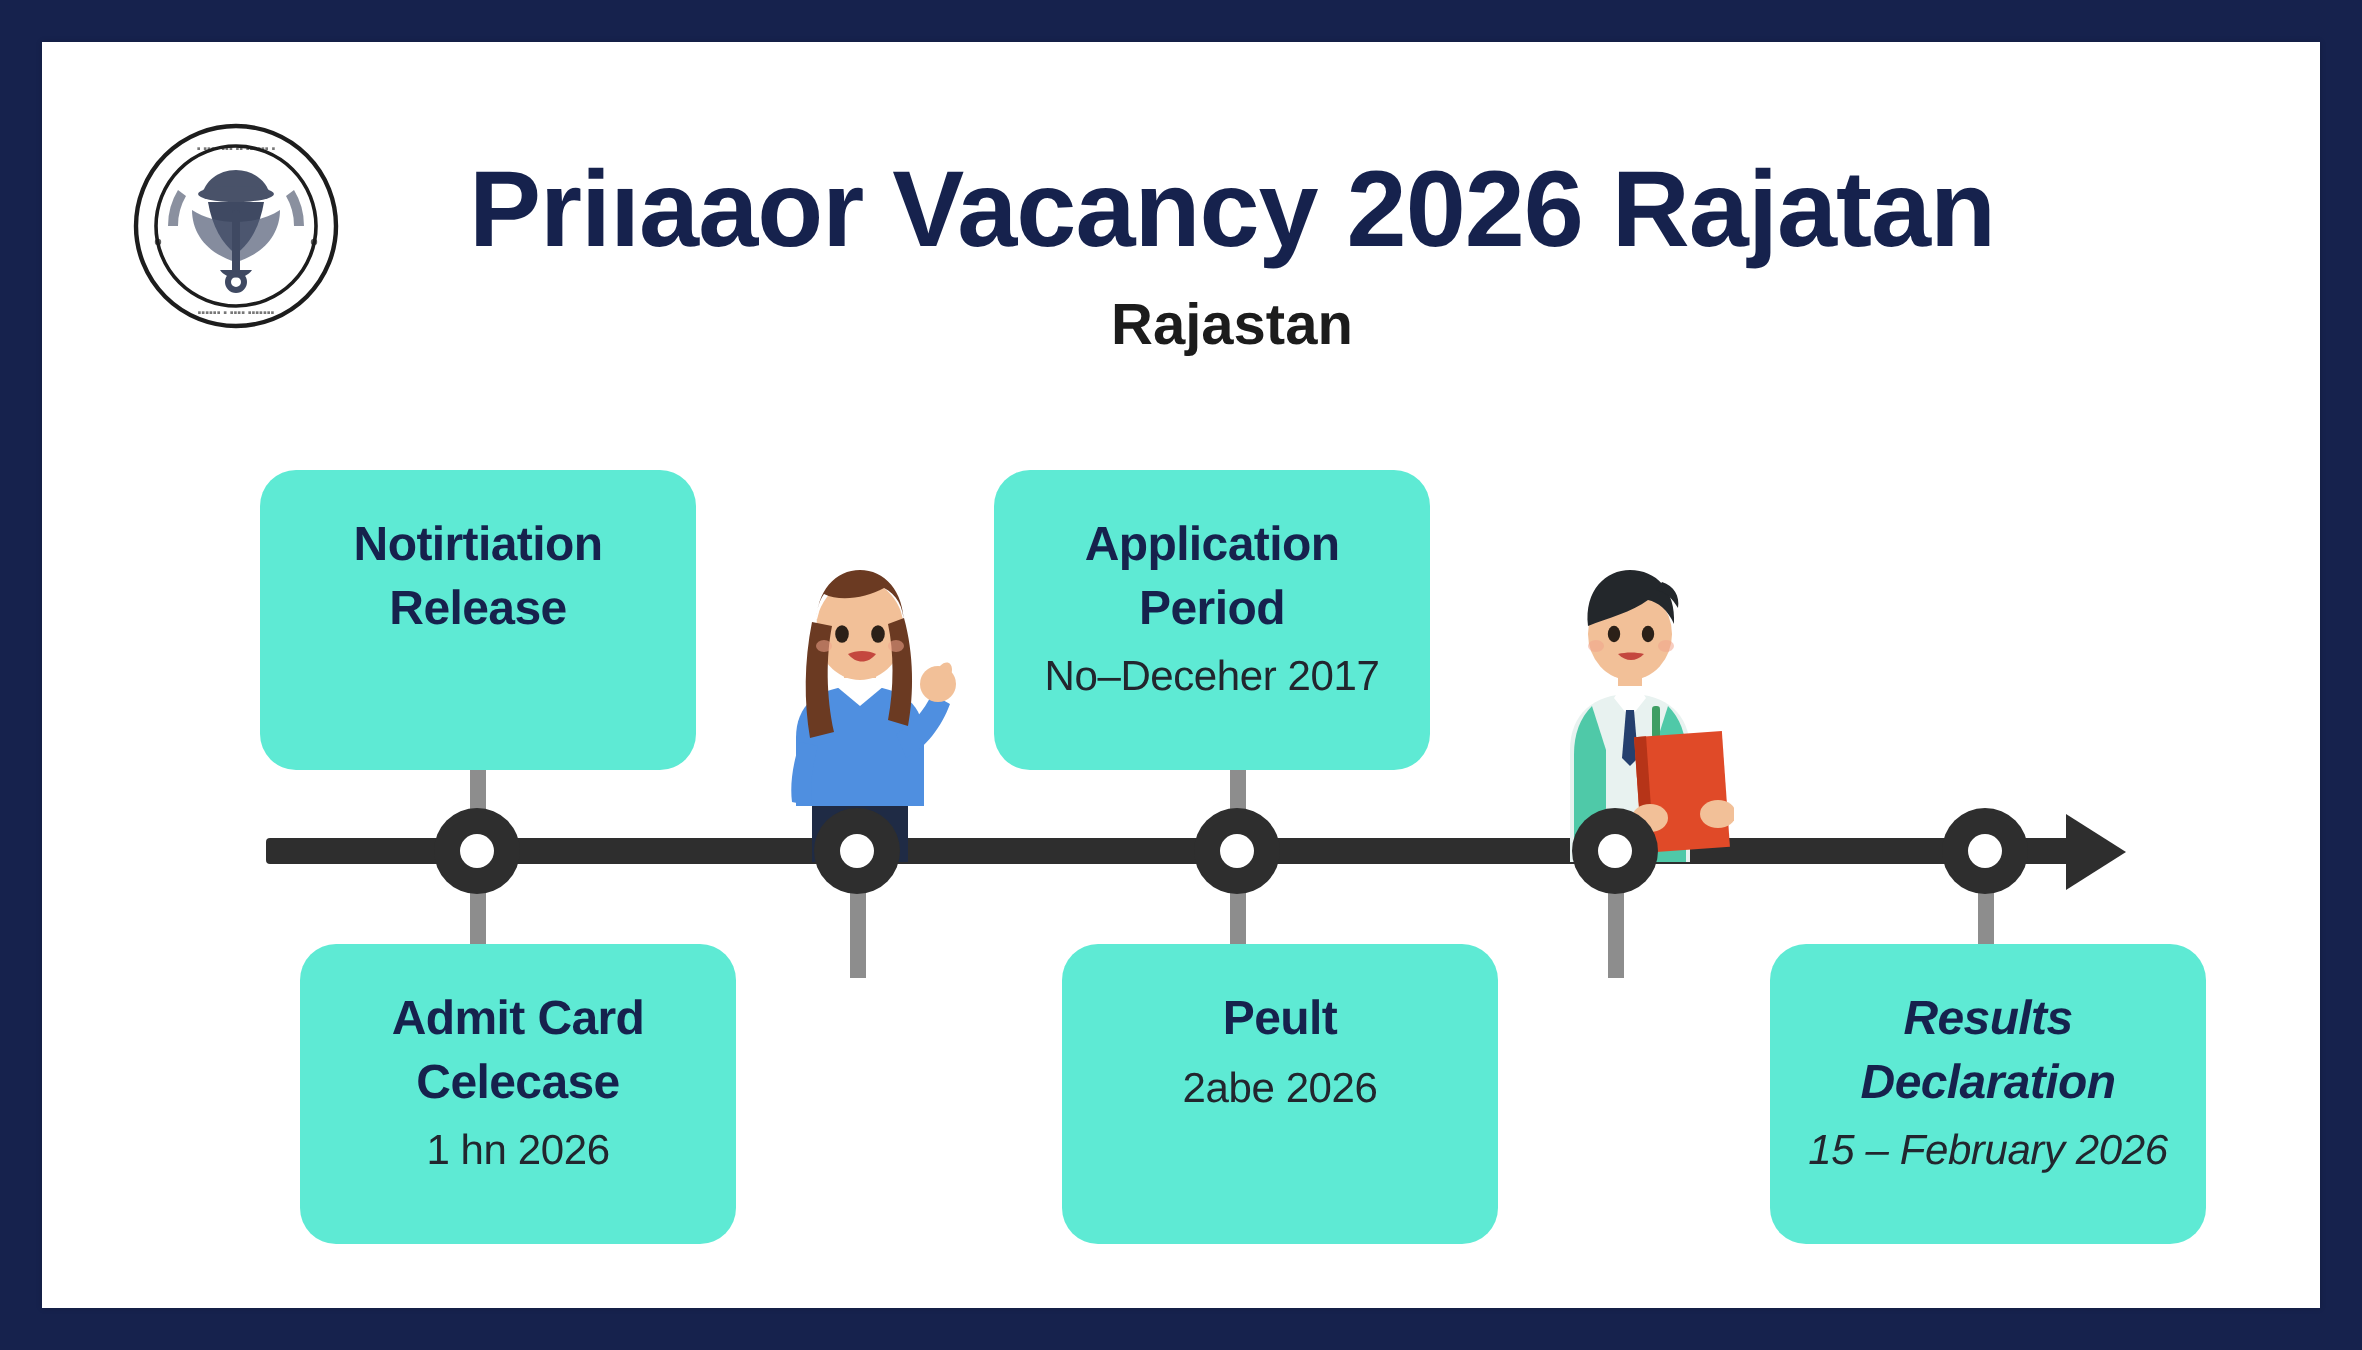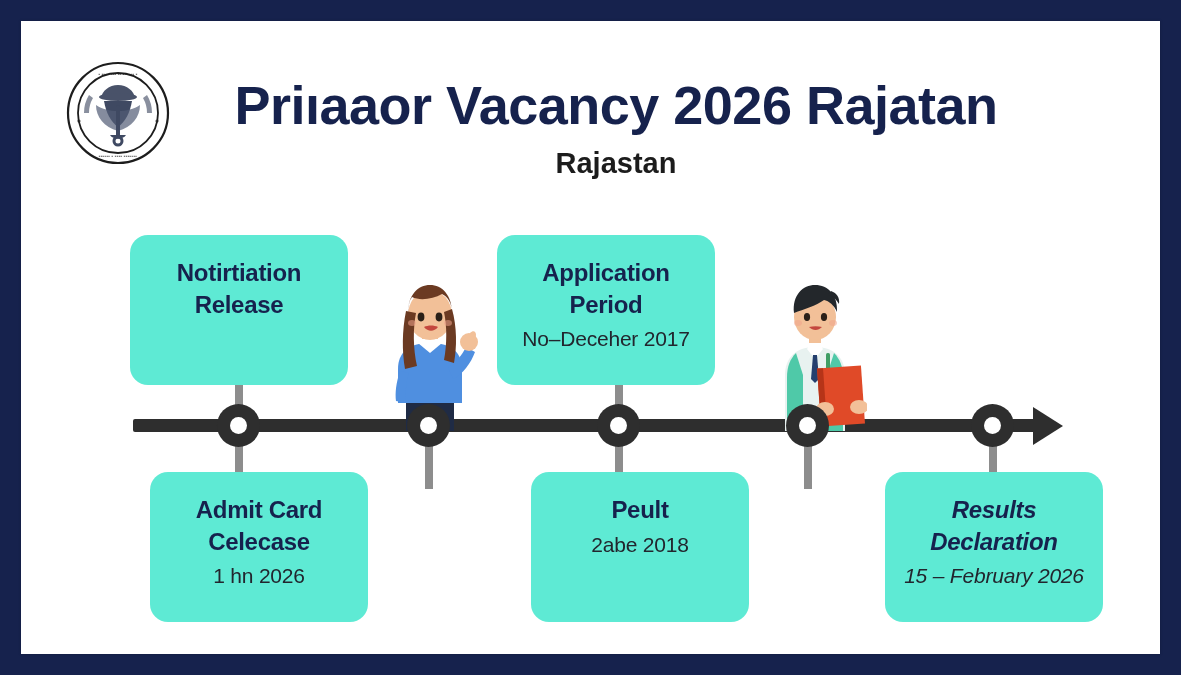--- a/index.html
+++ b/index.html
@@ -258,21 +258,21 @@
       <div class="card-date">No–Deceher 2017</div>
     </div>
 
     <div class="card bottom" style="left:109px;margin-left:20px;">
       <div class="card-title">Admit Card Celecase</div>
       <div class="card-date">1 hn 2026</div>
     </div>
 
     <div class="card bottom" style="left:490px;margin-left:20px;">
       <div class="card-title">Peult</div>
-      <div class="card-date">2abe 2018</div>
+      <div class="card-date">2abe 2026</div>
     </div>
 
     <div class="card bottom" style="left:864px;font-style:italic;">
       <div class="card-title">Results Declaration</div>
       <div class="card-date">15 – February 2026</div>
     </div>
 
   </div>
 </div>
 

